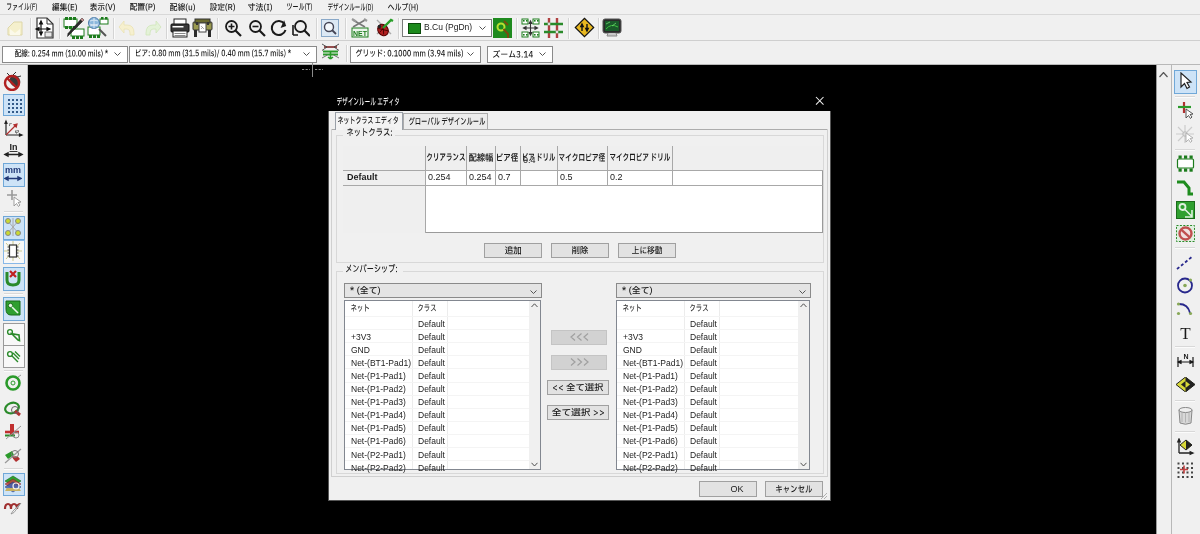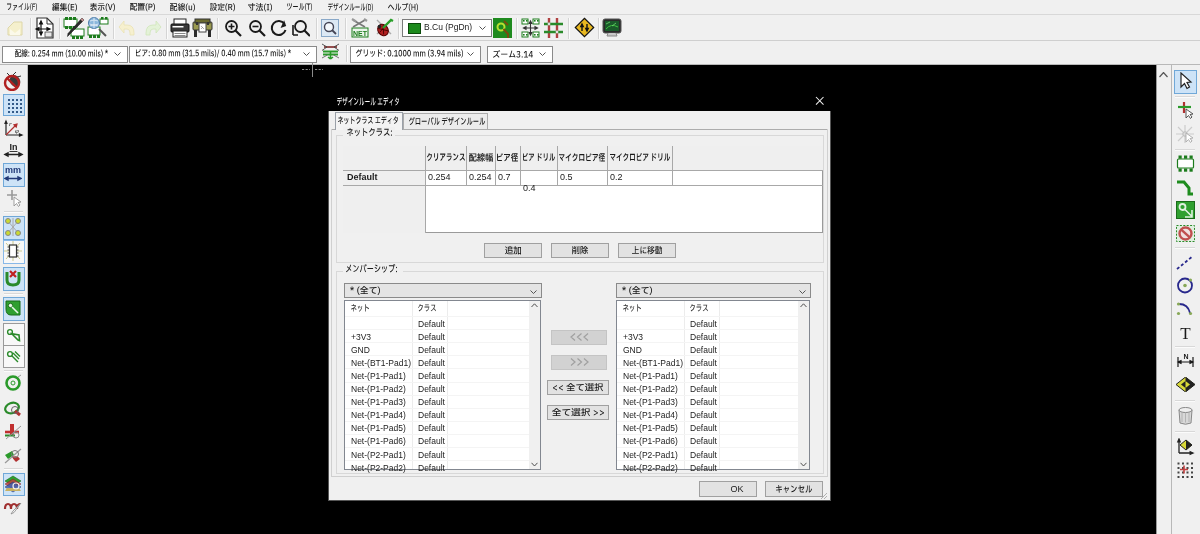--- a/index.html
+++ b/index.html
@@ -511,21 +511,21 @@
 <svg style="position:absolute;left:559.0px;top:152.7px;overflow:visible" width="48" height="10">
     <path d="M0.0 1.2H5.4V2.3Q5.0 3.3 4.4 4.1Q3.8 5.0 3.1 5.7Q3.7 6.6 4.1 7.3L3.5 8.1Q2.3 6.1 0.9 4.4L1.5 3.6Q2.0 4.2 2.5 4.9Q3.1 4.4 3.7 3.7Q4.2 3.0 4.5 2.3H0.0Z M12.0 1.3Q11.2 2.5 10.1 3.4V8.2H9.3V4.1Q8.2 4.9 6.9 5.5L6.6 4.5Q8.0 3.9 9.2 2.8Q10.5 1.8 11.4 0.5Z M18.6 1.6Q18.5 4.1 17.5 5.9Q16.4 7.6 14.6 8.3L14.2 7.2Q15.7 6.7 16.6 5.5Q17.4 4.4 17.7 2.6H15.5Q15.2 3.2 14.8 3.7Q14.4 4.2 13.9 4.8L13.4 3.9Q14.1 3.2 14.6 2.3Q15.1 1.4 15.4 0.3L16.2 0.6Q16.0 1.2 15.9 1.6Z M21.1 8.0H20.3V1.1H25.3V8.0H24.4V7.2H21.1ZM21.1 2.2V6.2H24.4V2.2Z M31.9 0.3Q32.3 1.2 32.5 1.8L32.0 2.1Q31.7 1.2 31.4 0.6ZM28.1 6.3Q28.1 6.7 28.2 6.8Q28.3 7.0 28.6 7.0H31.7V8.0H28.6Q28.1 8.0 27.8 7.9Q27.5 7.7 27.4 7.3Q27.3 7.0 27.3 6.3V0.7H28.1V3.5Q28.8 3.3 29.6 3.0Q30.3 2.7 31.1 2.3Q30.9 1.6 30.6 1.0L31.1 0.7Q31.5 1.6 31.7 2.3L31.3 2.5L31.5 3.3Q30.1 4.1 28.1 4.6Z M36.4 4.1Q36.9 3.7 37.4 3.2Q37.8 2.6 38.0 2.0H33.5V1.0H38.9V2.0Q38.6 2.9 38.1 3.7Q37.6 4.4 36.8 5.0ZM33.8 7.2Q34.4 6.8 34.8 6.4Q35.2 6.1 35.4 5.5Q35.5 4.9 35.5 4.1V2.8H36.4V4.1Q36.4 5.2 36.1 5.9Q35.9 6.7 35.4 7.2Q35.0 7.8 34.3 8.2Z M41.9 0.5Q41.5 1.2 41.1 1.9Q40.6 2.6 40.1 3.1L39.7 2.2Q40.7 1.3 41.3 0.0ZM41.8 4.4 41.7 3.5Q42.6 3.3 43.2 2.9Q42.7 2.4 42.2 1.7L42.6 1.2H41.9V0.3H45.7V1.0Q45.2 2.2 44.6 2.9Q45.2 3.2 46.0 3.5L45.8 4.4Q44.7 4.1 43.9 3.5Q43.1 4.1 41.8 4.4ZM42.7 1.2Q43.3 2.0 43.9 2.4Q44.4 1.9 44.8 1.2ZM42.0 2.6Q41.7 3.2 41.3 3.9V8.6H40.7V4.9Q40.4 5.3 40.0 5.6L39.7 4.7Q40.2 4.2 40.6 3.6Q41.1 2.9 41.4 2.2ZM45.7 6.1H44.1V7.5H45.9V8.4H41.7V7.5H43.4V6.1H41.9V5.3H43.4V4.0H44.1V5.3H45.7Z" fill="#1a1a1a"></path>
   </svg>
 <svg style="position:absolute;left:609.5px;top:153.0px;overflow:visible" width="62" height="10">
     <path d="M0.0 1.0H5.3V2.0Q5.0 3.0 4.4 3.9Q3.8 4.7 3.0 5.4Q3.6 6.4 4.0 7.0L3.4 7.8Q2.3 5.8 0.9 4.1L1.5 3.3Q2.0 4.0 2.5 4.7Q3.1 4.1 3.6 3.4Q4.1 2.7 4.4 2.0H0.0Z M11.8 1.1Q11.0 2.2 10.0 3.1V8.0H9.2V3.8Q8.1 4.7 6.8 5.2L6.5 4.2Q7.8 3.6 9.1 2.6Q10.4 1.5 11.3 0.2Z M18.3 1.3Q18.2 3.9 17.2 5.6Q16.2 7.3 14.4 8.0L14.0 7.0Q15.5 6.4 16.3 5.2Q17.1 4.1 17.4 2.3H15.2Q14.9 2.9 14.6 3.5Q14.2 4.0 13.7 4.5L13.2 3.6Q13.9 2.9 14.4 2.0Q14.9 1.1 15.2 0.1L15.9 0.4Q15.8 0.9 15.6 1.3Z M20.8 7.7H20.0V0.8H24.9V7.7H24.1V7.0H20.8ZM20.8 1.9V5.9H24.1V1.9Z M31.4 0.0Q31.8 0.9 32.0 1.6L31.5 1.8Q31.2 0.9 30.9 0.3ZM27.6 6.1Q27.6 6.4 27.8 6.5Q27.9 6.7 28.1 6.7H31.2V7.8H28.1Q27.7 7.8 27.4 7.6Q27.1 7.4 27.0 7.0Q26.9 6.7 26.9 6.0V0.4H27.6V3.2Q28.3 3.0 29.1 2.7Q29.9 2.5 30.6 2.0Q30.4 1.4 30.1 0.7L30.6 0.5Q31.0 1.3 31.2 2.0L30.8 2.3L31.0 3.0Q29.6 3.9 27.6 4.3Z M35.8 3.8Q36.4 3.4 36.8 2.9Q37.2 2.4 37.4 1.8H33.0V0.7H38.3V1.7Q38.0 2.6 37.5 3.4Q37.0 4.2 36.3 4.7ZM33.3 6.9Q33.9 6.6 34.3 6.2Q34.6 5.8 34.8 5.2Q35.0 4.6 35.0 3.8V2.6H35.8V3.8Q35.8 4.9 35.6 5.6Q35.3 6.4 34.9 6.9Q34.4 7.5 33.7 7.9Z M45.8 2.1Q45.5 1.2 45.2 0.6L45.7 0.3Q46.0 1.1 46.3 1.8ZM43.1 0.3V2.8Q43.7 3.2 44.5 3.7Q45.4 4.2 46.1 4.7L45.8 5.7Q45.1 5.2 44.4 4.8Q43.6 4.3 43.1 4.1V8.1H42.3V0.3ZM45.0 2.6Q44.7 1.8 44.4 1.0L44.9 0.7Q45.3 1.6 45.4 2.3Z M49.2 6.8Q50.1 6.5 50.6 6.1Q51.1 5.7 51.3 5.0Q51.5 4.4 51.5 3.2L51.6 0.3H52.4V3.2Q52.4 4.6 52.1 5.5Q51.8 6.5 51.2 7.0Q50.6 7.6 49.5 7.9ZM49.2 4.7H48.4V0.4H49.2Z M60.0 4.0Q59.7 5.4 59.1 6.4Q58.6 7.4 57.8 7.8H57.1V0.4H57.9V6.6Q58.3 6.1 58.7 5.4Q59.0 4.7 59.3 3.5ZM55.4 0.4H56.2V3.2Q56.2 5.0 55.8 6.1Q55.5 7.2 54.7 8.0L54.2 7.1Q54.8 6.4 55.1 5.6Q55.4 4.7 55.4 3.2Z" fill="#1a1a1a"></path>
   </svg>
 <div class="lt" style="left:347px;top:171px;font-weight:bold">Default</div>
 <div class="lt" style="left:428px;top:171px">0.254</div>
 <div class="lt" style="left:469px;top:171px">0.254</div>
 <div class="lt" style="left:498px;top:171px">0.7</div>
-<div class="lt" style="left:523px;top:182px">0.4</div>
+<div class="lt" style="left:523px;top:154px">0.4</div>
 <div class="lt" style="left:560px;top:171px">0.5</div>
 <div class="lt" style="left:610px;top:171px">0.2</div>
 <div style="position:absolute;left:484px;top:243px;width:58px;height:15px;background:#e2e2e2;border:1px solid #a0a0a0;box-sizing:border-box"></div>
 <svg style="position:absolute;left:505.0px;top:246.3px;overflow:visible" width="18" height="10">
     <path d="M7.5 6.6H2.8V0.8H4.4Q4.6 0.4 4.7 0.0L5.6 0.1Q5.4 0.6 5.3 0.8H7.3V3.2H3.6V4.0H7.5ZM1.7 2.6Q1.0 1.5 0.2 0.7L0.8 0.2Q1.6 1.1 2.3 2.1ZM6.5 2.6V1.5H3.6V2.6ZM7.9 7.4 7.8 8.2H3.7Q2.7 8.2 2.1 7.8Q1.6 7.4 1.6 6.7H1.5Q1.5 7.3 1.2 7.7Q0.9 8.0 0.3 8.3L0.0 7.5Q0.6 7.2 0.9 6.9Q1.1 6.6 1.1 6.0V4.1H0.1V3.4H1.9V6.0Q1.9 6.7 2.4 7.0Q2.8 7.4 3.7 7.4ZM3.6 4.7V5.9H6.7V4.7Z M10.5 0.1V1.6H12.3Q12.3 3.7 12.3 4.9Q12.2 6.1 12.2 6.9Q12.1 7.4 12.0 7.7Q11.9 8.0 11.6 8.1Q11.4 8.2 11.0 8.2H10.3L10.1 7.4H10.8Q11.1 7.4 11.2 7.2Q11.4 7.1 11.4 6.7Q11.5 6.0 11.5 5.0Q11.6 4.0 11.6 2.4H10.5Q10.5 4.5 10.2 5.9Q9.8 7.4 9.0 8.4L8.4 7.8Q9.1 6.9 9.4 5.6Q9.7 4.4 9.8 2.4H8.6V1.6H9.8V0.1ZM12.9 8.4V0.9H16.0V8.4H15.2V7.7H13.7V8.4ZM13.7 1.7V6.9H15.2V1.7Z" fill="#1a1a1a"></path>
   </svg>
 <div style="position:absolute;left:551px;top:243px;width:58px;height:15px;background:#e2e2e2;border:1px solid #a0a0a0;box-sizing:border-box"></div>
 <svg style="position:absolute;left:572.0px;top:246.4px;overflow:visible" width="18" height="10">
     <path d="M2.6 0.0V2.4H4.2V7.3Q4.2 7.7 4.0 7.9Q3.9 8.1 3.5 8.1H2.4L2.2 7.4H3.5V6.2H1.0V8.2H0.3V2.4H1.9V0.0ZM6.6 0.1H7.3V7.2Q7.3 7.7 7.1 7.9Q6.9 8.1 6.5 8.1H5.4L5.2 7.3H6.6ZM2.9 1.9Q3.4 1.2 3.8 0.2L4.4 0.6Q4.2 1.0 4.0 1.5Q3.8 1.9 3.5 2.3ZM0.9 2.3Q0.5 1.3 0.0 0.7L0.6 0.3Q0.8 0.6 1.1 1.0Q1.3 1.5 1.5 1.9ZM4.9 0.5H5.6V6.3H4.9ZM1.0 4.0H3.5V3.1H1.0ZM1.0 4.7V5.6H3.5V4.7Z M15.8 4.8H13.7V7.3Q13.7 7.7 13.5 7.9Q13.3 8.1 13.0 8.1H12.1L11.9 7.3H13.0V4.8H11.1V4.1H13.0V3.2H11.7V2.5Q11.4 2.8 11.0 3.0L10.6 2.3Q10.4 2.8 10.3 3.2Q10.6 3.6 10.8 4.1Q11.0 4.6 11.0 5.2Q11.0 6.0 10.7 6.3Q10.5 6.7 10.0 6.7H9.6L9.5 5.8H9.8Q10.1 5.8 10.2 5.7Q10.3 5.5 10.3 5.2Q10.3 4.3 9.5 3.2Q9.8 2.6 10.0 2.0Q10.2 1.4 10.3 0.9H9.2V8.2H8.5V0.2H11.0V0.8Q10.9 1.5 10.6 2.3Q12.3 1.3 12.9 0.0H13.7Q14.2 1.1 16.0 2.2L15.6 3.0Q15.2 2.8 14.9 2.5V3.2H13.7V4.1H15.8ZM13.2 0.5Q13.1 1.1 12.8 1.5Q12.4 2.0 11.9 2.4H14.8Q14.2 2.0 13.8 1.5Q13.4 1.0 13.3 0.5ZM12.5 5.5Q12.3 6.0 11.9 6.6Q11.6 7.2 11.2 7.7L10.7 7.1Q11.3 6.4 11.9 5.1ZM14.7 5.1Q15.0 5.5 15.3 6.1Q15.6 6.7 15.9 7.3L15.3 7.8Q15.0 7.2 14.7 6.6Q14.4 6.0 14.1 5.5Z" fill="#1a1a1a"></path>
   </svg>

